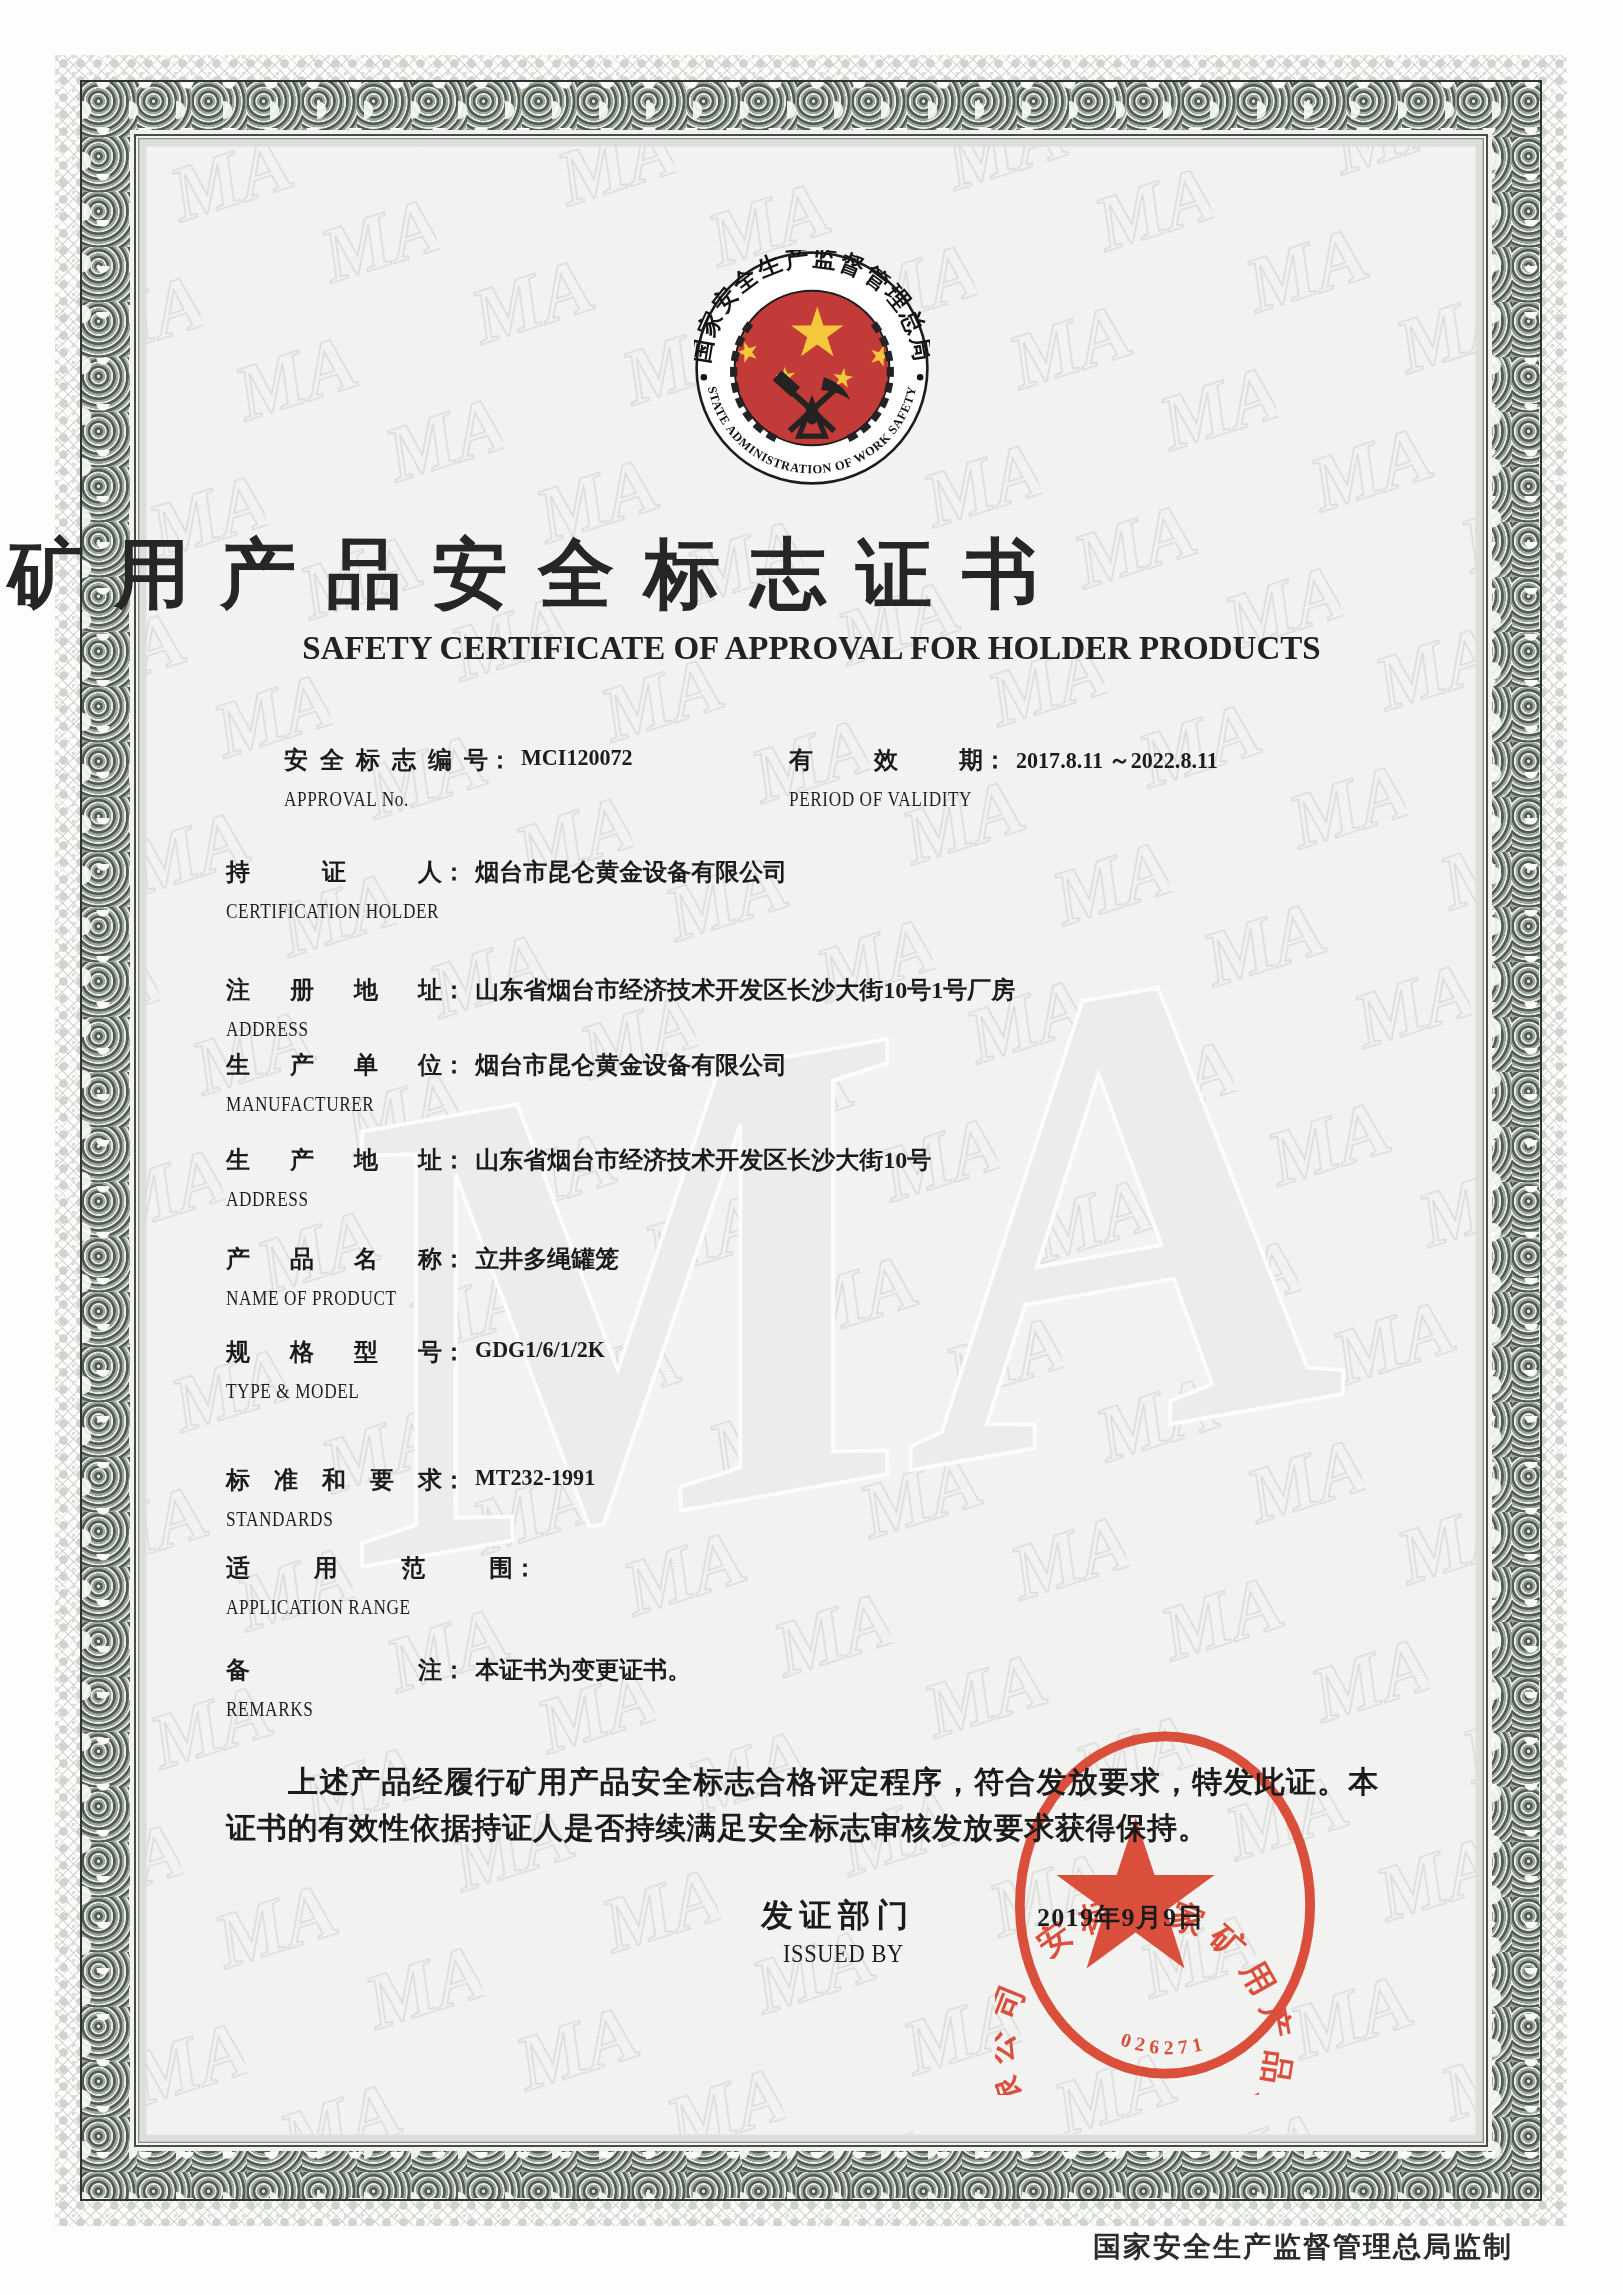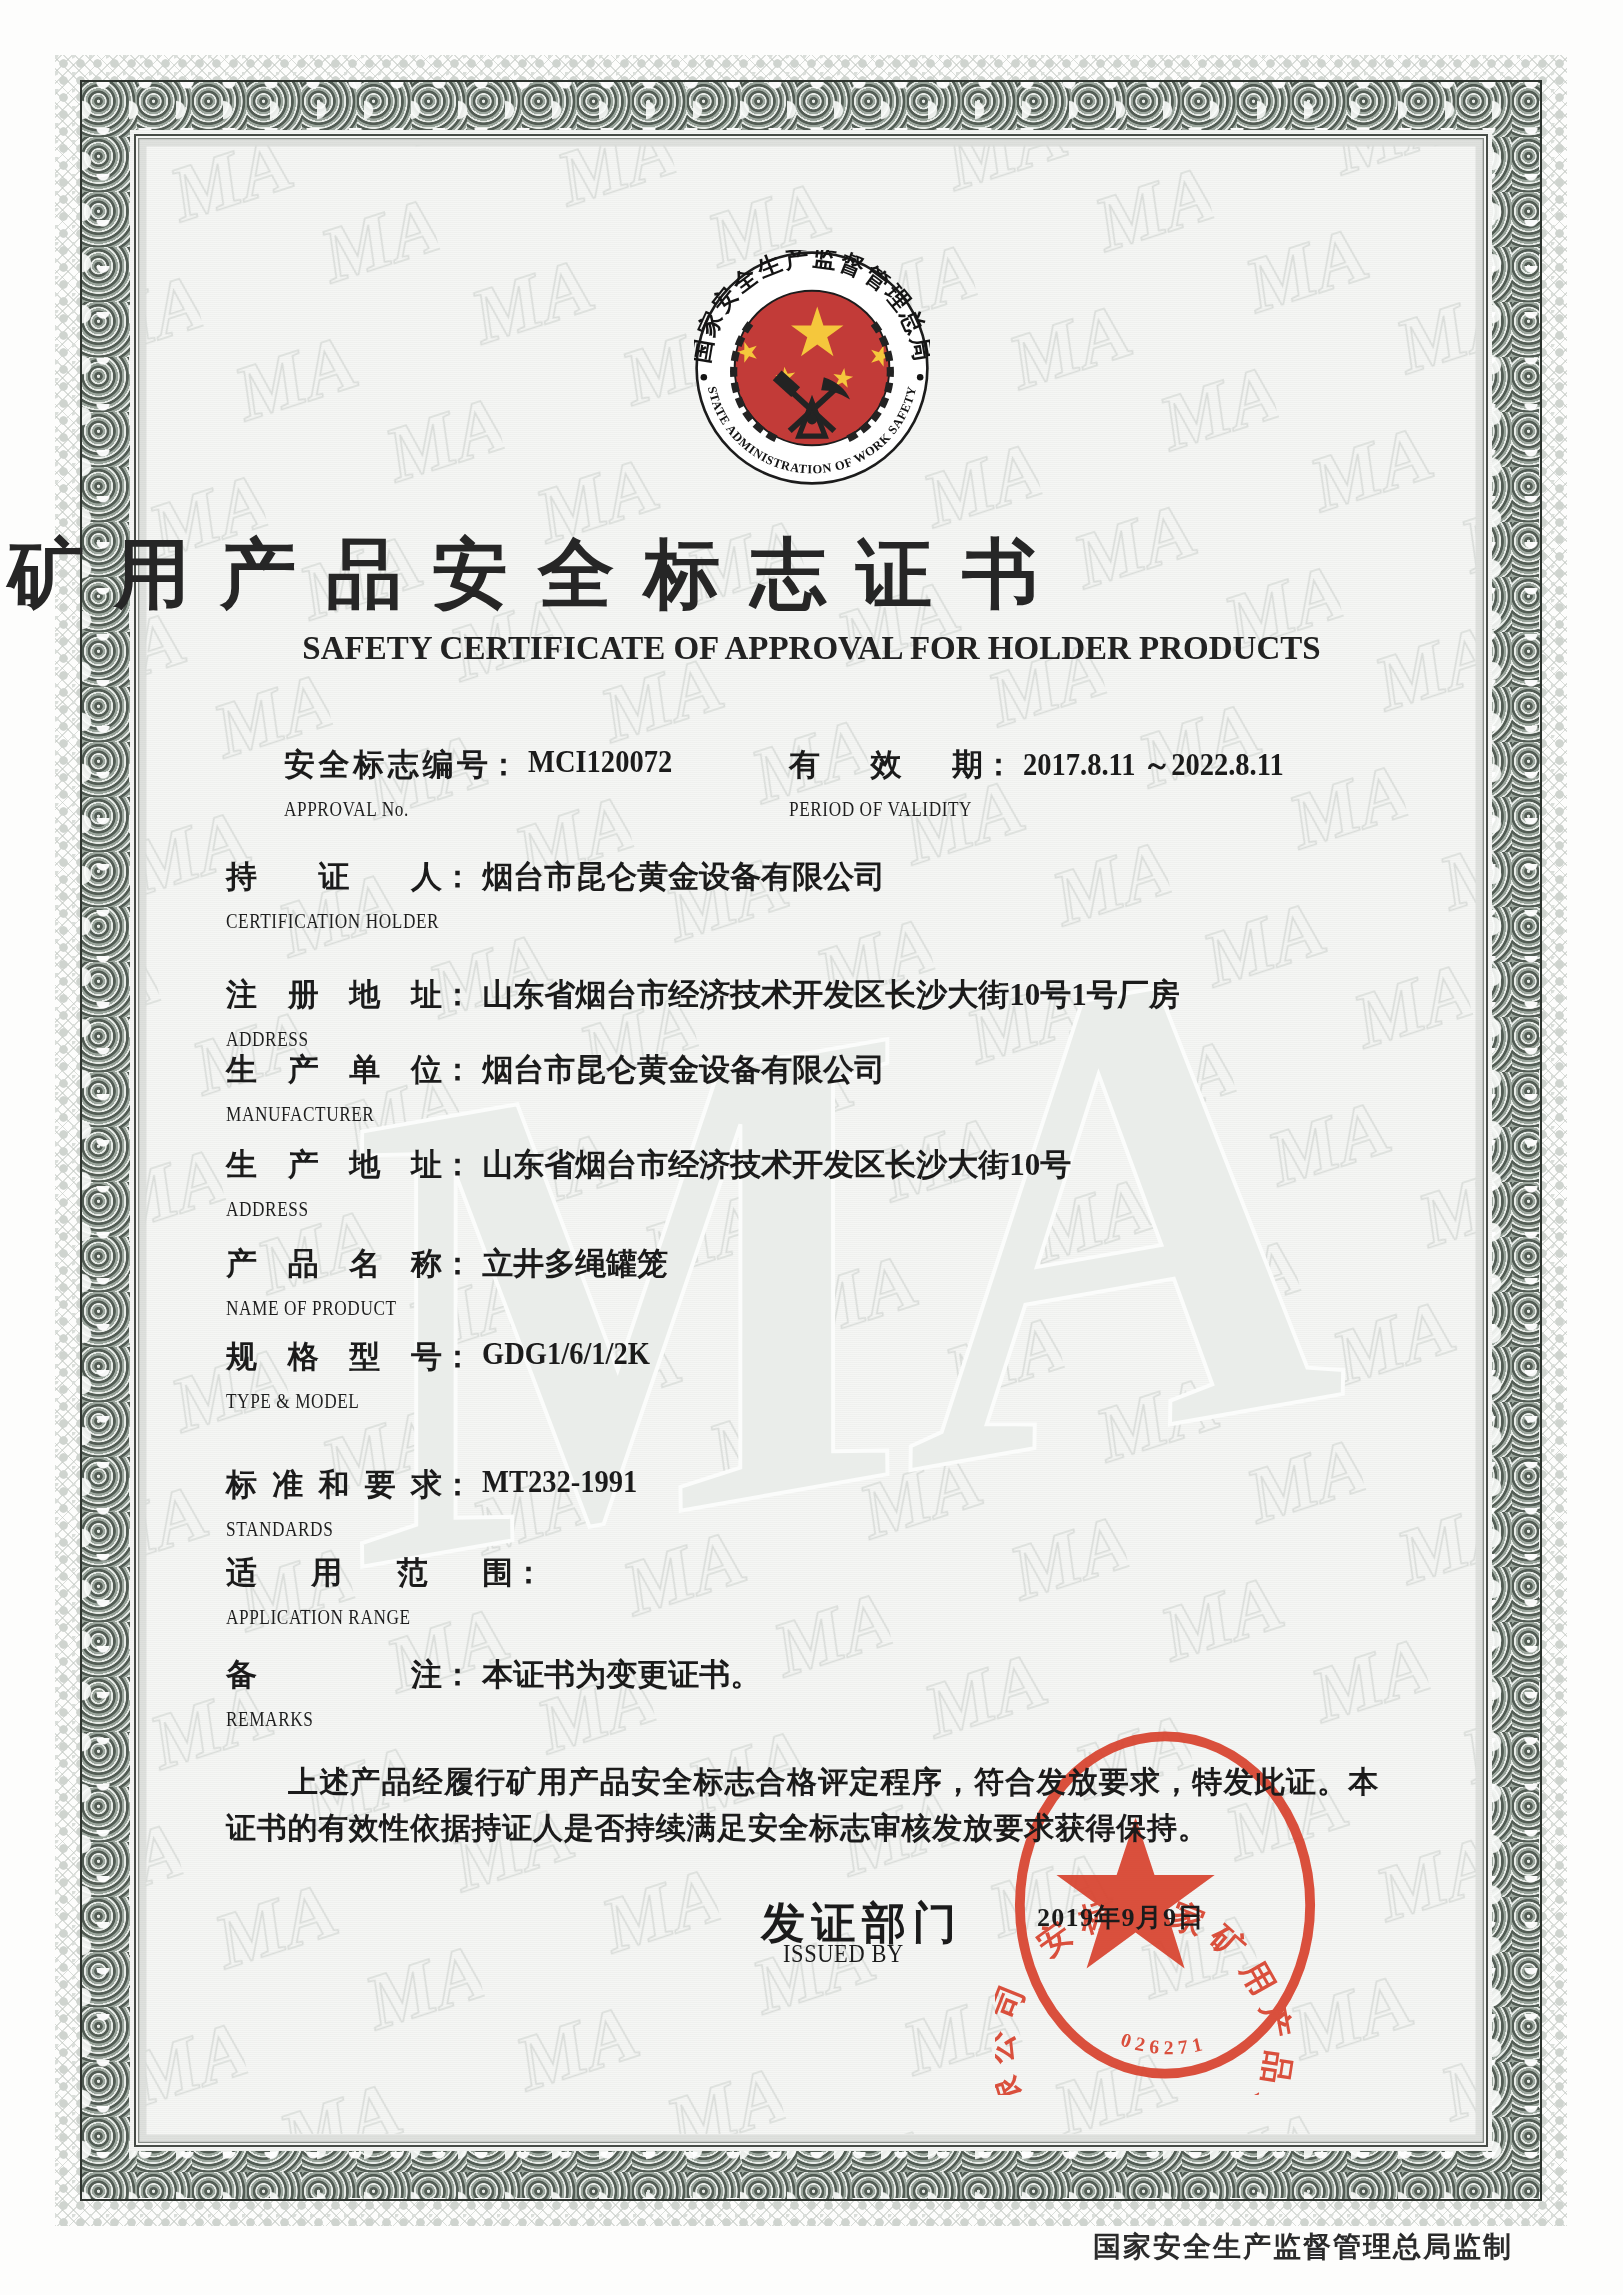--- a/index.html
+++ b/index.html
@@ -55,21 +55,21 @@
     text-align:left; font-size:76px; font-weight:900;
     letter-spacing:30px; box-sizing:border-box;
     color:#262626;
   }
   .subtitle {
     position:absolute; top:630px; left:0; width:100%;
     text-align:center; font-size:33px; font-weight:bold; letter-spacing:0px;
     color:#222;
   }
 
-  .cnline { display:flex; align-items:flex-start; font-size:31px; font-weight:bold; white-space:nowrap; }
+  .cnline { display:flex; align-items:flex-start; font-size:24px; font-weight:bold; white-space:nowrap; }
   .lab { display:inline-block; width:216px; text-align:justify; text-align-last:justify; }
   .colon { display:inline-block; }
   .val { margin-left:9.2px; }
   .sub {
     margin-top:10.5px; font-size:21.6px; font-weight:normal; letter-spacing:0.7px;
     transform:scaleX(.8); transform-origin:left; white-space:nowrap; color:#1e1e1e;
   }
   .condensed { transform:scaleX(.92); transform-origin:left; }
 
   .approval-block { position:absolute; top:744px; left:284px; }
@@ -78,21 +78,21 @@
   .validity-block .lab { width:194px; }
 
   .row { position:absolute; left:226px; }
   .row-wide .lab { width:287px; }
 
   .statement {
     position:absolute; top:1759px; left:226px; width:1153px;
     font-size:30px; font-weight:bold; line-height:46px;
     text-indent:62px; text-align:justify; letter-spacing:0.7px;
   }
-  .issued-by { position:absolute; top:1894px; left:761px; font-size:44px; font-weight:bold; letter-spacing:6.5px; }
+  .issued-by { position:absolute; top:1894px; left:761px; font-size:32px; font-weight:bold; letter-spacing:6.5px; }
   .issued-by-en { position:absolute; top:1939px; left:783px; font-size:25.5px; letter-spacing:0.7px; transform:scaleX(.88); transform-origin:left; }
   .issue-date { position:absolute; top:1900px; left:1037px; font-size:26px; font-weight:bold; letter-spacing:1.3px; }
 
   .footer {
     position:absolute; top:2228px; right:110px;
     font-size:28px; font-weight:bold; letter-spacing:2px; color:#2b2b2b;
   }
   .seal-svg { position:absolute; top:1715px; left:995px; mix-blend-mode:multiply; opacity:.93; }
 </style>
 </head>

